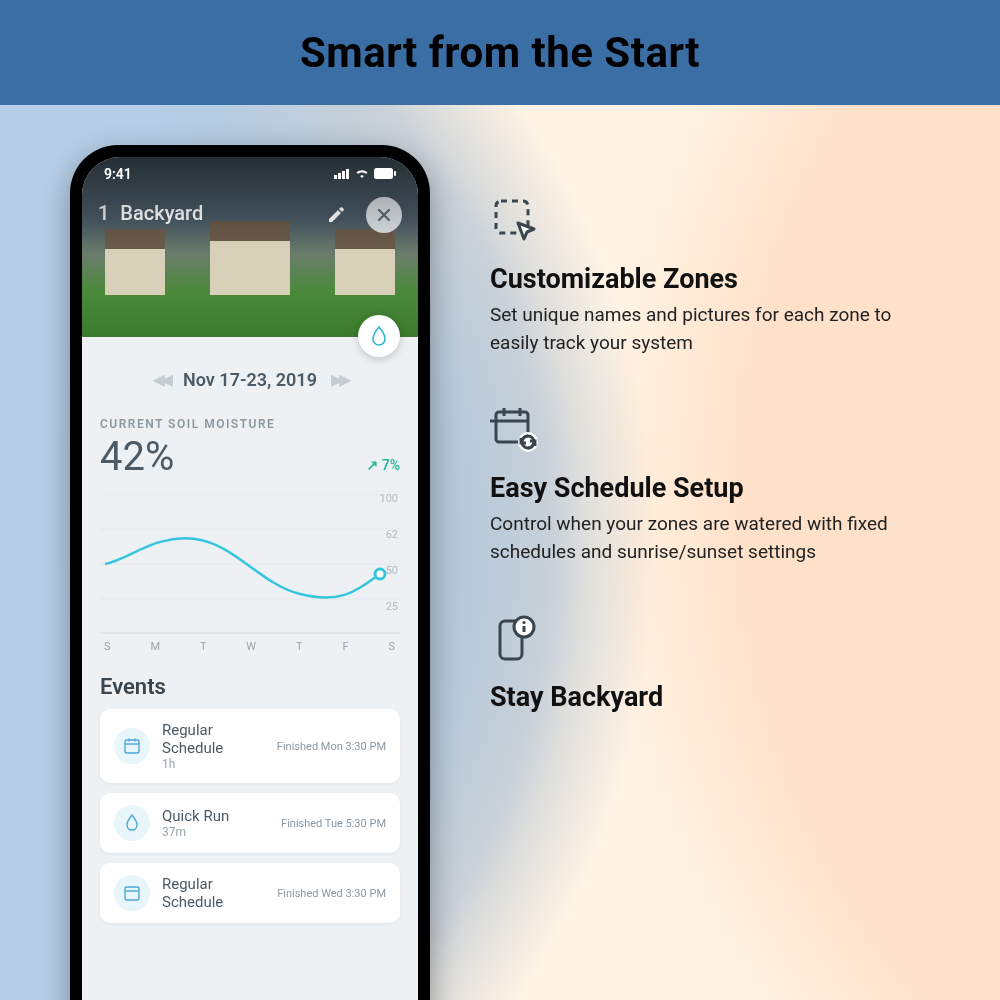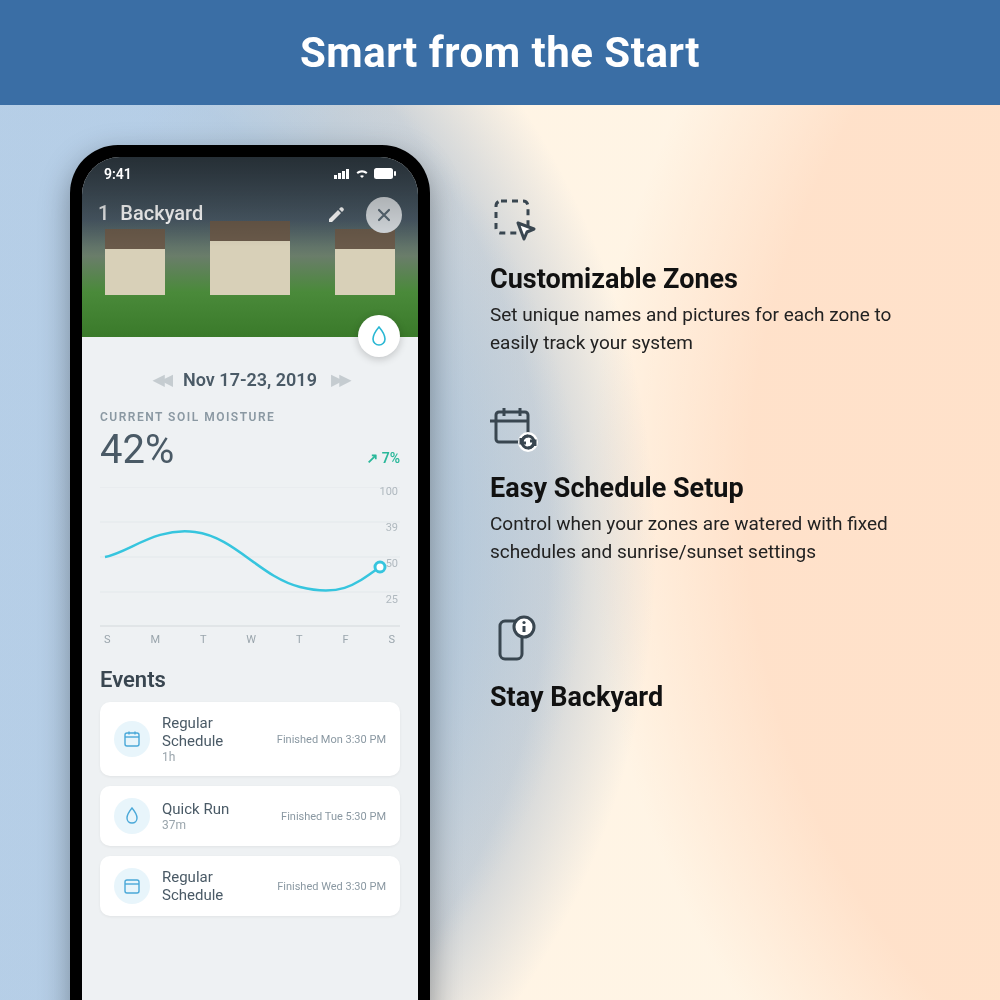--- a/index.html
+++ b/index.html
@@ -8,21 +8,21 @@
 
   
   .bg { position: absolute; inset: 0; overflow: hidden; z-index: 0; }
   .band { position: absolute; border-radius: 50%; }
   .band.blue1 { width: 1900px; height: 1900px; left: -1100px; top: -400px; background: radial-gradient(circle at center, rgba(58,113,178,0.25) 52%, rgba(58,113,178,0.0) 60%); }
   .band.blue2 { width: 1500px; height: 1500px; left: -800px; top: -200px; background: radial-gradient(circle at center, rgba(138,182,222,0.35) 48%, rgba(138,182,222,0.0) 60%); }
   .band.cream { width: 2400px; height: 2400px; left: -300px; top: -700px; background: radial-gradient(circle at center, rgba(255,224,180,0.35) 40%, rgba(255,224,180,0.0) 50%); }
   .band.orange { width: 2800px; height: 2800px; left: 100px; top: -900px; background: radial-gradient(circle at center, rgba(255,172,138,0.35) 38%, rgba(255,172,138,0.0) 46%); }
 
   .header-bar { position: relative; z-index: 2; width: 100%; height: 105px; background: #3a6ea5; display: flex; align-items: center; justify-content: center; }
-  .header-bar h1 { color: #ffffff; font-size: 42px; font-weight: 700; letter-spacing: 0.5px; }
+  .header-bar h1 { color: #000000; font-size: 42px; font-weight: 700; letter-spacing: 0.5px; }
 
   .content { position: relative; z-index: 2; display: flex; padding: 40px 30px 0 70px; gap: 60px; }
 
   
   .phone { width: 360px; height: 990px; background: #000; border-radius: 48px; padding: 12px; box-shadow: 0 10px 30px rgba(0,0,0,0.35); position: relative; flex-shrink: 0; }
   .screen { width: 100%; height: 100%; background: #eef1f3; border-radius: 38px; overflow: hidden; position: relative; }
 
   .status-bar { position: absolute; top: 0; left: 0; right: 0; height: 34px; display: flex; justify-content: space-between; align-items: center; padding: 0 22px; color: #fff; font-size: 14px; font-weight: 600; z-index: 5; }
   .status-icons { display: flex; gap: 4px; align-items: center; }
 
@@ -38,21 +38,21 @@
   .icon-btn { width: 36px; height: 36px; border-radius: 50%; display:flex; align-items:center; justify-content:center; }
   .icon-btn.edit { color:#fff; }
   .icon-btn.close { background: #d8dde1; color:#4a5a6a; }
   .water-fab { position:absolute; right:18px; bottom:-20px; width:42px; height:42px; border-radius:50%; background:#fff; box-shadow: 0 2px 8px rgba(0,0,0,0.2); display:flex; align-items:center; justify-content:center; color:#29b7d3;}
 
   .scroll-body { padding: 12px 18px 0 18px; color:#556; }
   .date-nav { display:flex; align-items:center; justify-content:center; gap:14px; padding: 20px 0 14px 0; }
   .date-nav .arrow { color:#c5ccd0; font-size:16px; letter-spacing:-4px;}
   .date-nav .date { color:#4a5a66; font-size:18px; font-weight:600; }
 
-  .moist-label { font-size:12px; letter-spacing:1.5px; color:#8a98a2; font-weight:600; margin-top:6px;}
+  .moist-label { font-size:12px; letter-spacing:1.5px; color:#8a98a2; font-weight:600; margin-top:13px;}
   .moist-row { display:flex; align-items:baseline; gap:10px; margin-top:2px;justify-content:space-between;}
   .moist-value { font-size:40px; color:#4a5a66; font-weight:400;}
   .moist-delta { color:#2ab89a; font-size:14px; font-weight:600;}
   .moist-delta::before { content:"↗ "; }
 
   .chart { position:relative; height:170px; margin-top:14px; }
   .chart svg { width:100%; height:140px; }
   .y-tick { position:absolute; right:2px; font-size:11px; color:#b0b9bf;}
   .x-axis { display:flex; justify-content:space-between; padding: 2px 4px 0 4px; font-size:11px; color:#9aa5ac; letter-spacing:1px;}
 
@@ -151,21 +151,21 @@
         </div>
 
         <div class="moist-label">CURRENT SOIL MOISTURE</div>
         <div class="moist-row">
           <div class="moist-value">42%</div>
           <div class="moist-delta">7%</div>
         </div>
 
         <div class="chart">
           <span class="y-tick" style="top:-2px">100</span>
-          <span class="y-tick" style="top:34px">39</span>
+          <span class="y-tick" style="top:34px">62</span>
           <span class="y-tick" style="top:70px">50</span>
           <span class="y-tick" style="top:106px">25</span>
           <svg viewBox="0 0 300 140" preserveAspectRatio="none">
             <line x1="0" y1="0" x2="300" y2="0" stroke="#e3e8eb"></line>
             <line x1="0" y1="35" x2="300" y2="35" stroke="#e3e8eb"></line>
             <line x1="0" y1="70" x2="300" y2="70" stroke="#e3e8eb"></line>
             <line x1="0" y1="105" x2="300" y2="105" stroke="#e3e8eb"></line>
             <line x1="0" y1="139" x2="300" y2="139" stroke="#d3d8db"></line>
             <path d="M 5 70 C 30 65, 55 40, 95 45 S 160 90, 200 100 S 255 98, 280 80" fill="none" stroke="#36c5de" stroke-width="2.5"></path>
             <circle cx="280" cy="80" r="5" fill="#fff" stroke="#36c5de" stroke-width="3"></circle>

